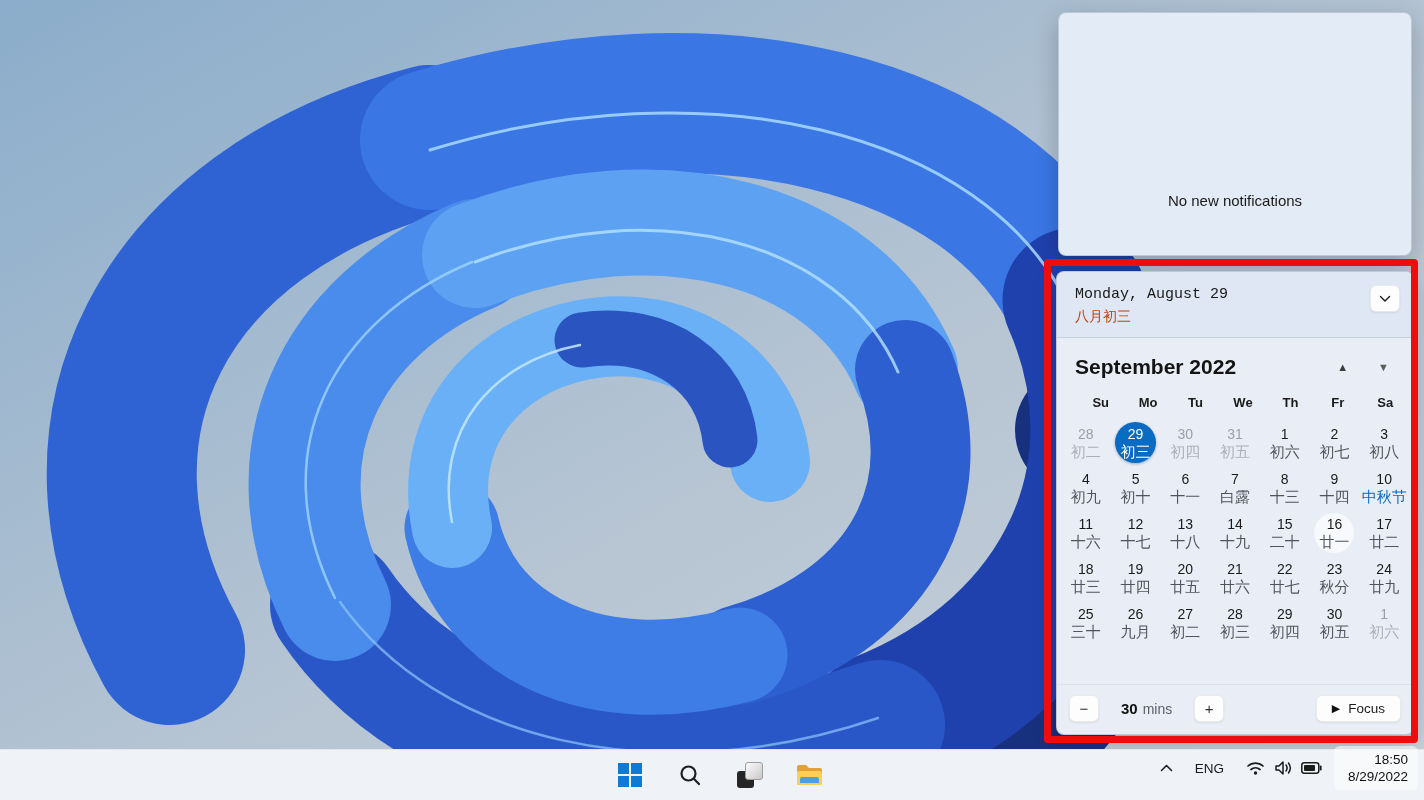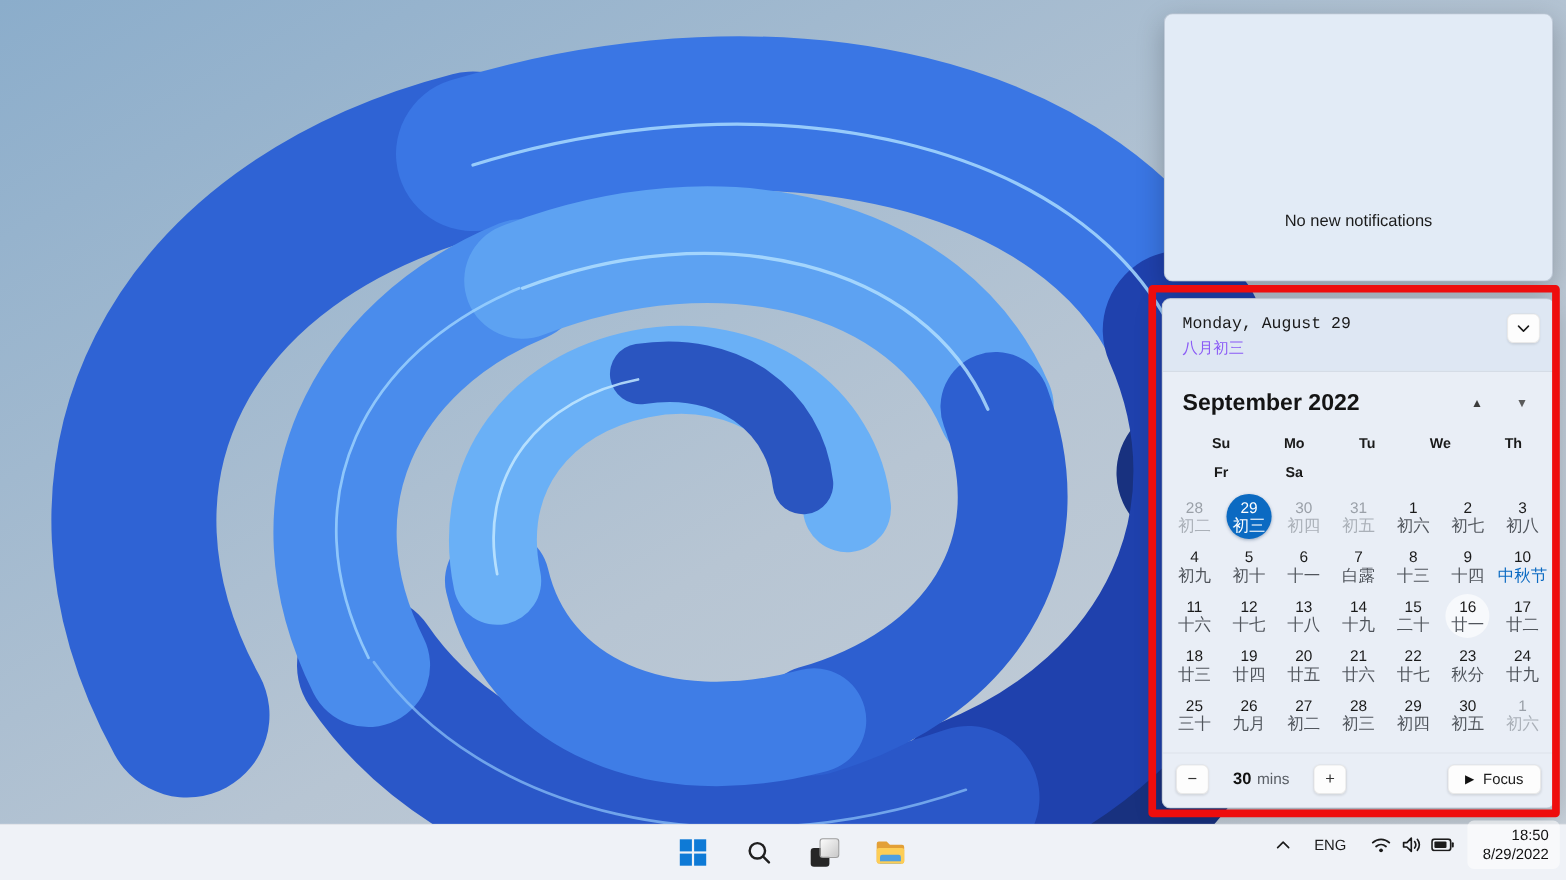--- a/index.html
+++ b/index.html
@@ -22,29 +22,29 @@
 
   
   .red-rect{position:absolute;left:1044px;top:259px;width:374px;height:484px;
             border:7px solid #ee0d0d;border-radius:4px;box-sizing:border-box;pointer-events:none;z-index:30;}
 
   
   .calendar-panel{left:1056px;top:271px;width:356px;height:462px;z-index:10;background:#e9eef6;}
   .cal-date-header{position:relative;padding:14px 16px 11px 18px;background:rgba(214,226,240,.55);
                    border-bottom:1px solid rgba(0,0,0,.10);border-radius:8px 8px 0 0;font-family:Liberation Mono, monospace;}
   .cal-date{font-size:15px;color:#191919;}
-  .cal-lunar-date{font-size:14px;color:#8b5cf6;margin-top:5px;}
+  .cal-lunar-date{font-size:14px;color:#c2410c;margin-top:5px;}
   .collapse-btn{position:absolute;right:13px;top:13px;}
 
   .cal-month-row{display:flex;align-items:center;padding:17px 18px 4px 18px;}
   .cal-month-label{font-size:21px;font-weight:bold;color:#141414;flex:1;}
   .nav-btn{background:none;border:none;font-size:11px;color:#3c3c3c;cursor:pointer;padding:2px 6px;}
   .nav-btn.down{color:#5a5a5a;margin-left:18px;}
 
-  .cal-weekdays{display:grid;grid-template-columns:repeat(5,1fr);padding:6px 4px 0 3px;margin-left:17px;}
+  .cal-weekdays{display:grid;grid-template-columns:repeat(7,1fr);padding:6px 4px 0 3px;margin-left:17px;}
   .cal-weekdays span{text-align:center;font-size:13px;font-weight:bold;color:#1a1a1a;padding:6px 0;}
 
   .cal-grid{display:grid;grid-template-columns:repeat(7,1fr);grid-auto-rows:45px;padding:4px 4px 0 4px;}
   .cal-cell{position:relative;display:flex;flex-direction:column;align-items:center;justify-content:center;
             cursor:pointer;line-height:1;}
   .cal-cell .num{font-size:14px;color:#1a1a1a;z-index:1;}
   .cal-cell .lun{font-size:15px;color:#50555c;margin-top:3px;z-index:1;}
   .cal-cell.out .num{color:#9aa0a8;}
   .cal-cell.out .lun{color:#aab0b8;}
   .cal-cell.holiday .lun{color:#0b6ac2;}

